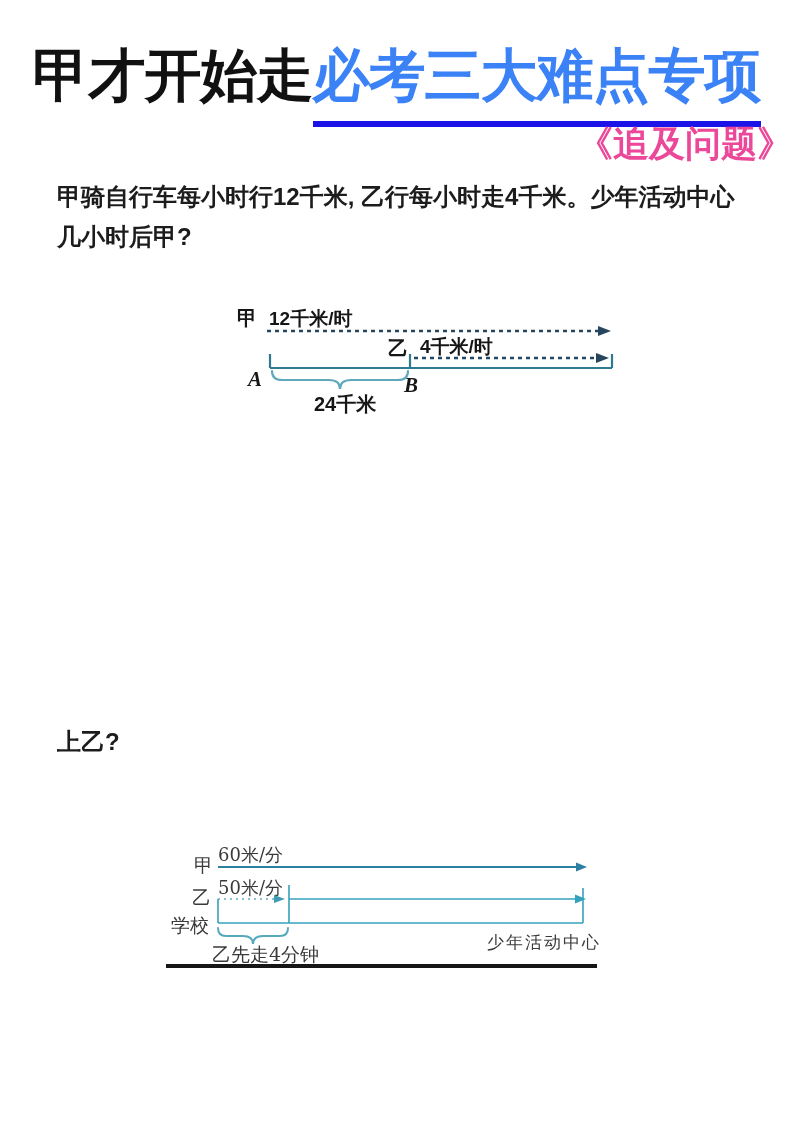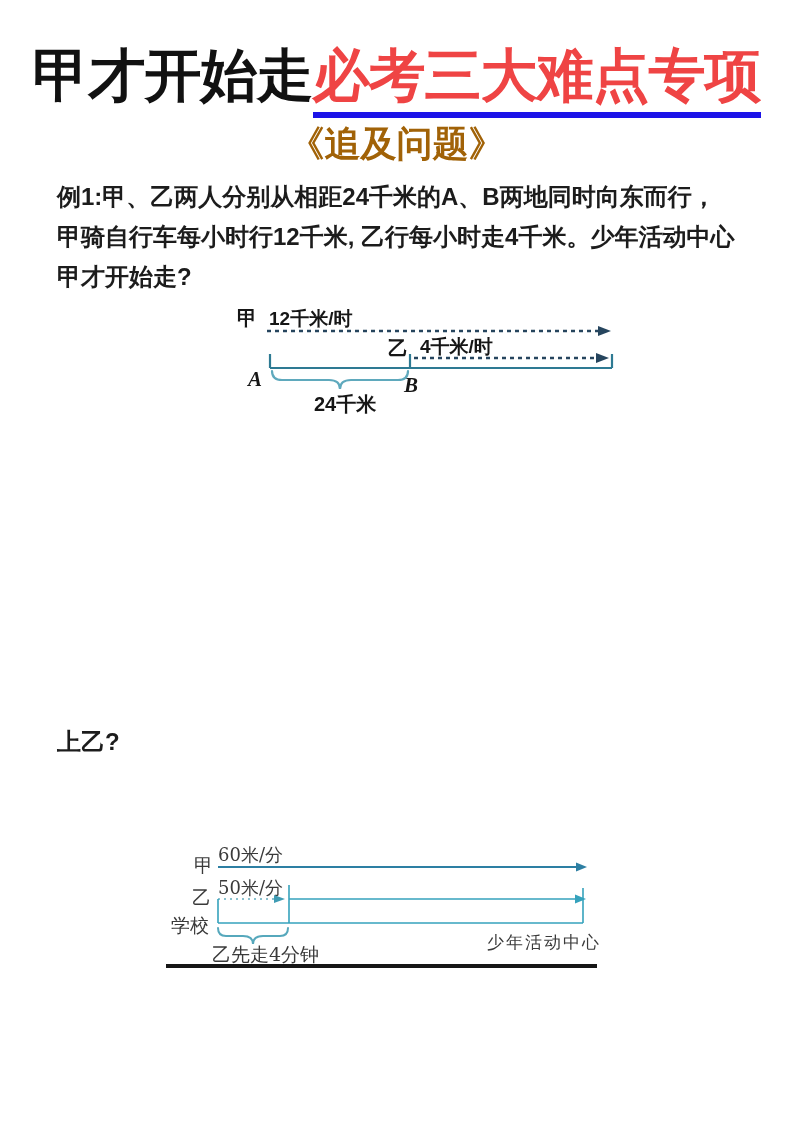--- a/index.html
+++ b/index.html
@@ -19,33 +19,33 @@
     left: 0;
     width: 100%;
     text-align: center;
     font-size: 57px;
     font-weight: 800;
     letter-spacing: -1px;
     color: #111111;
     white-space: nowrap;
   }
   .title .title-blue {
-    color: #ef4444;
+    color: #3b82f6;
     border-bottom: 6px solid #1c13e8;
-    padding-bottom: 5px;
+    padding-bottom: 14px;
   }
   .subtitle {
     position: absolute;
     top: 120px;
     left: 0;
     width: 100%;
-    text-align: center;
+    text-align: right;
     font-size: 36px;
     font-weight: 800;
-    color: #a16207;
+    color: #ec4899;
     white-space: nowrap;
   }
   .problem {
     position: absolute;
     left: 57px;
     width: 690px;
     font-size: 24px;
     font-weight: 700;
     color: #1c1c1c;
     line-height: 40px;
@@ -67,23 +67,22 @@
 </head>
 <body>
 
 <div class="page">
 
   <h1 class="title"><span>甲才开始走</span><span class="title-blue">必考三大难点专项</span></h1>
 
   <h2 class="subtitle">《追及问题》</h2>
 
   <div class="problem problem-1">
-    <div>例1:甲、乙两人分别从相距24千米的A、B两地同时向东而行，</div>
     <div>甲骑自行车每小时行12千米, 乙行每小时走4千米。少年活动中心</div>
-    <div>甲才开始走?</div>
+    <div>几小时后甲?</div>
   </div>
 
   <svg class="diagram diagram-1" width="415" height="125" viewBox="0 0 415 125">
 
     <text class="d1-label" x="9" y="27">甲</text>
     <text class="d1-speed" x="41" y="27">12千米/时</text>
 
     <line x1="39" y1="33" x2="370" y2="33" stroke="#26455e" stroke-width="2.4" stroke-dasharray="4 4"></line>
     <path d="M370,28 L383,33 L370,38 Z" fill="#26455e"></path>
 

